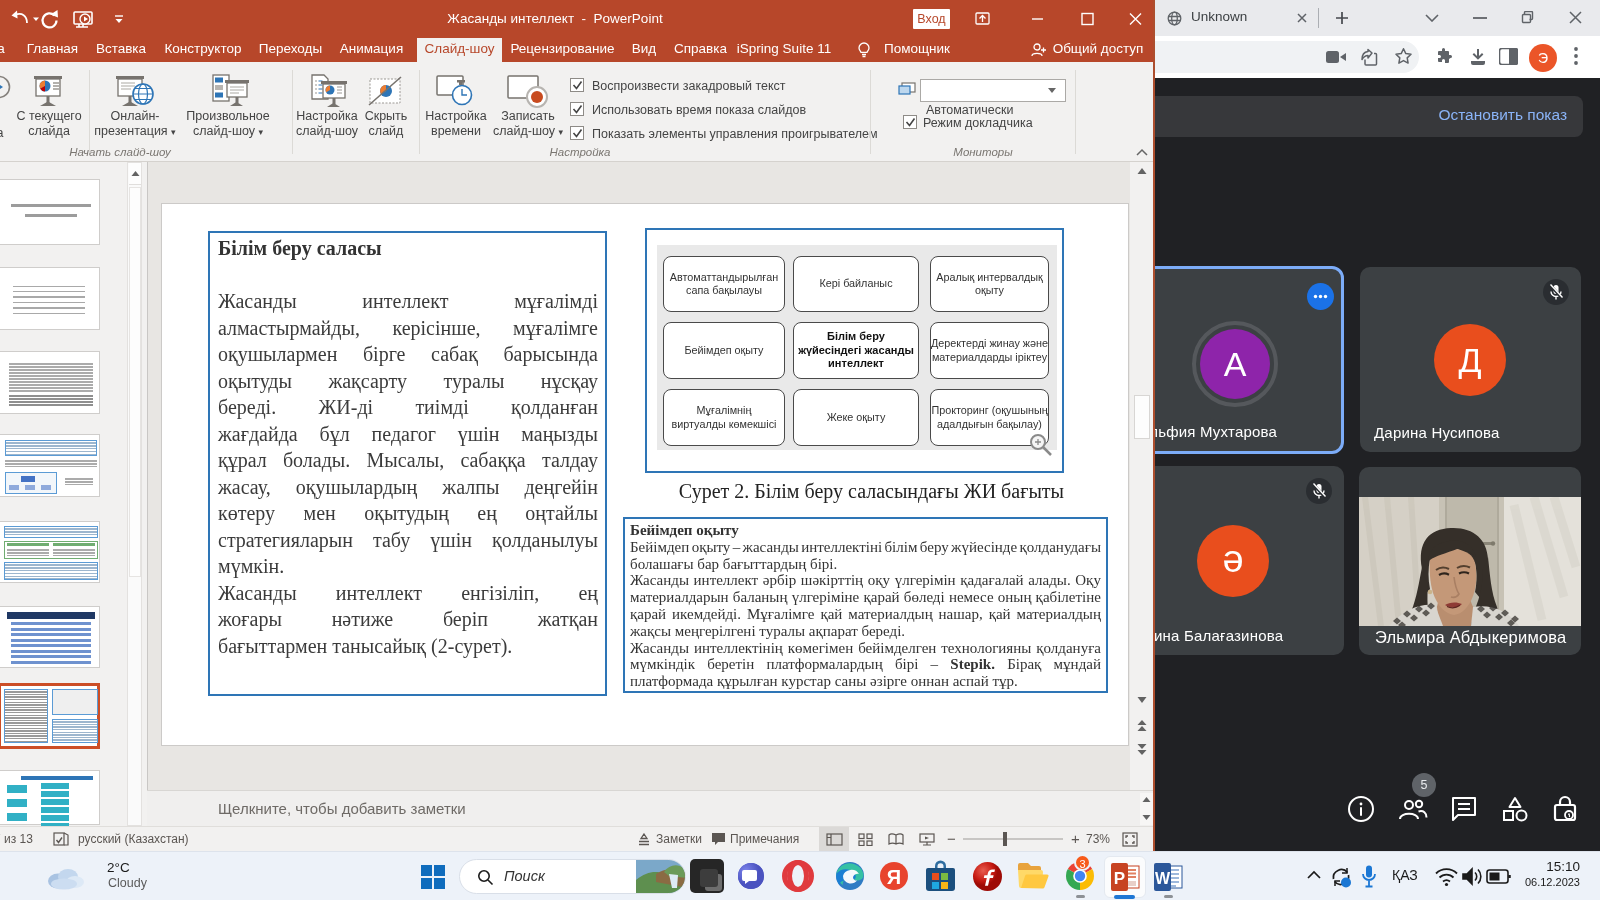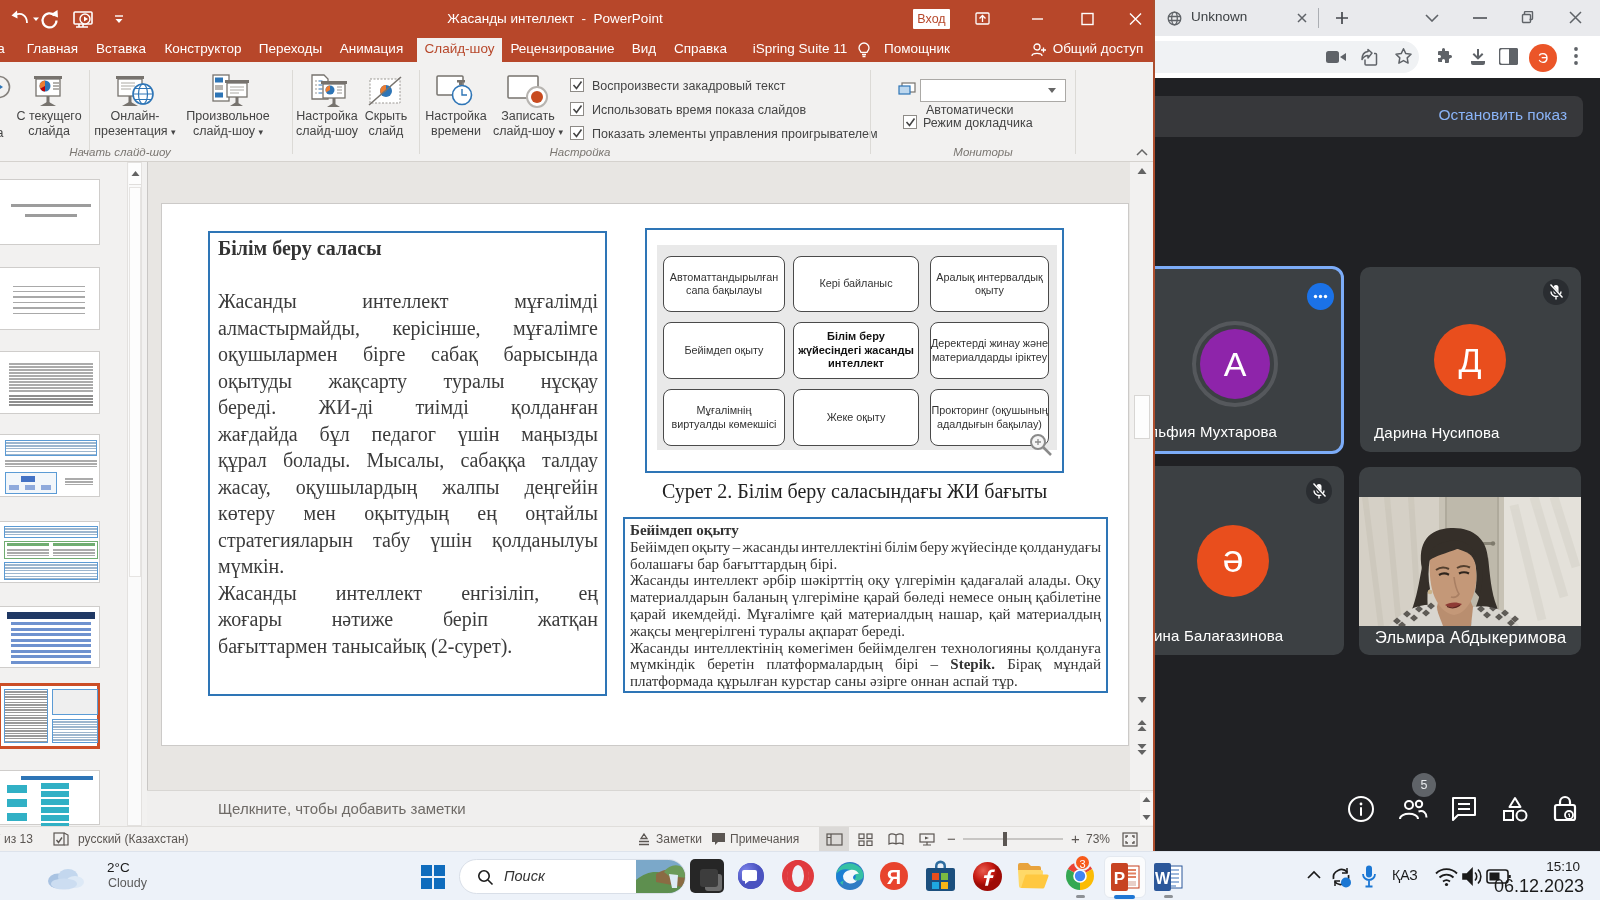--- a/index.html
+++ b/index.html
@@ -89,21 +89,21 @@
       <div class="tab" style="left:-8px;width:18px;">а</div>
       <div class="tab" style="left:22px;width:61px;">Главная</div>
       <div class="tab" style="left:91px;width:60px;">Вставка</div>
       <div class="tab" style="left:159px;width:88px;">Конструктор</div>
       <div class="tab" style="left:255px;width:71px;">Переходы</div>
       <div class="tab" style="left:334px;width:75px;">Анимация</div>
       <div class="tab sel" style="left:417px;width:85px;">Слайд-шоу</div>
       <div class="tab" style="left:505px;width:115px;">Рецензирование</div>
       <div class="tab" style="left:628px;width:32px;">Вид</div>
       <div class="tab" style="left:668px;width:65px;">Справка</div>
-      <div class="tab" style="left:747px;width:106px;white-space:nowrap;">iSpring Suite 11</div>
+      <div class="tab" style="left:731px;width:106px;white-space:nowrap;">iSpring Suite 11</div>
       <svg class="abs" style="left:855px;top:3px" width="18" height="18" viewBox="0 0 18 18" fill="none" stroke="#fff" stroke-width="1.3">
         <path d="M9 2 a5 5 0 0 1 5 5 c0 2.2 -1.6 3 -2 4.4 l-6 0 c-.4-1.4 -2-2.2 -2-4.4 a5 5 0 0 1 5-5 z"></path>
         <path d="M7 13.5 l4 0 M7.5 15.5 l3 0"></path>
       </svg>
       <div class="tab" style="left:877px;width:80px;">Помощник</div>
       <svg class="abs" style="left:1030px;top:4px" width="18" height="16" viewBox="0 0 18 16" fill="none" stroke="#fff" stroke-width="1.3">
         <circle cx="7" cy="5" r="3"></circle>
           <path d="M2 14 c0-3.5 10-3.5 10 0"></path>
         <path d="M13.5 5.5 l0 5 M11 8 l5 0"></path>
       </svg>
@@ -394,21 +394,21 @@
         <div class="card" style="left:283px;top:92px;width:119px;height:57px;">Деректерді жинау және<br>материалдарды іріктеу</div>
         <div class="card" style="left:16px;top:159px;width:122px;height:57px;">Мұғалімнің<br>виртуалды көмекшісі</div>
         <div class="card" style="left:146px;top:159px;width:126px;height:57px;">Жеке оқыту</div>
         <div class="card" style="left:283px;top:159px;width:119px;height:57px;">Прокторинг (оқушының<br>адалдығын бақылау)</div>
         <svg class="abs" style="left:378px;top:200px" width="30" height="30" viewBox="0 0 30 30" stroke="#8A8A8A" fill="none">
               <circle cx="13" cy="12" r="7" stroke-width="2" fill="#F5F5F5"></circle>
               <path d="M18 17 l8 8" stroke-width="2.5"></path>
               <path d="M13 9 v6 M10 12 h6" stroke-width="1.3"></path>
             </svg>
       </div>
-      <div class="abs" style="left:483px;top:276px;width:419px;text-align:center;font-family:'Liberation Serif',serif;font-size:20px;color:#222;">Сурет 2. Білім беру саласындағы ЖИ бағыты</div>
+      <div class="abs" style="left:483px;top:276px;width:419px;text-align:right;font-family:'Liberation Serif',serif;font-size:20px;color:#222;">Сурет 2. Білім беру саласындағы ЖИ бағыты</div>
 
       <div class="abs" style="left:461px;top:313px;width:485px;height:176px;border:2px solid #2E75B6;"></div>
       <div class="abs" style="left:468px;top:318px;width:471px;font-family:'Liberation Serif',serif;font-size:15px;color:#333;">
         <div class="nl2" style="font-weight:bold;">Бейімдеп оқыту</div>
         <div class="jl2">
               <span>Бейімдеп</span>
               <span>оқыту</span>
               <span>–</span>
               <span>жасанды</span>
               <span>интеллектіні</span>
@@ -850,15 +850,15 @@
     <svg class="abs" style="left:1461px;top:14px" width="24" height="21" viewBox="0 0 24 21" fill="none" stroke="#1B1B1B" stroke-width="1.6">
         <path d="M2 8 h4 l5-5 v15 l-5-5 H2 z" fill="#1B1B1B"></path>
         <path d="M14 6.5 a5.5 5.5 0 0 1 0 8 M17 3.5 a10 10 0 0 1 0 14"></path>
       </svg>
     <svg class="abs" style="left:1486px;top:15px" width="26" height="19" viewBox="0 0 26 19" fill="none" stroke="#1B1B1B" stroke-width="1.6">
         <rect x="1" y="3" width="21" height="13" rx="2.5"></rect>
         <path d="M23.5 8 v3" stroke-width="2.5"></path>
         <rect x="3.5" y="5.5" width="10" height="8" fill="#1B1B1B" stroke="none"></rect>
       </svg>
     <div class="abs" style="left:1528px;top:7px;width:52px;text-align:right;font-size:13.5px;color:#1B1B1B;">15:10</div>
-    <div class="abs" style="left:1494px;top:24px;width:86px;text-align:right;font-size:18px;color:#1B1B1B;">06.12.2023</div>
+    <div class="abs" style="left:1494px;top:24px;width:86px;text-align:right;font-size:11px;color:#1B1B1B;">06.12.2023</div>
   </div>
 </div>
 
 </body></html>

